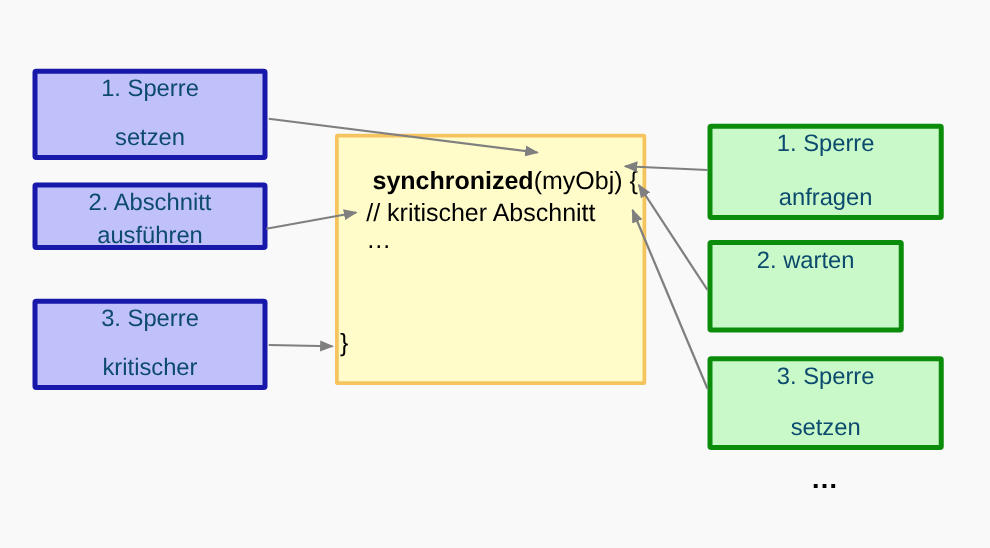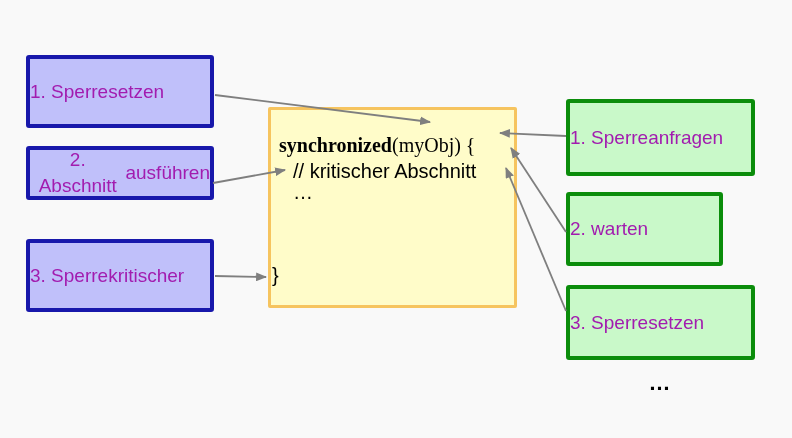--- a/index.html
+++ b/index.html
@@ -12,27 +12,27 @@
     width:792px;
     height:438px;
     background:#f9f9f9;
     overflow:hidden;
   }
   .step-box{
     position:absolute;
     box-sizing:border-box;
     border-radius:3px;
     display:flex;
-    flex-direction:row;
-    justify-content:flex-start;
+    flex-direction:column;
+    justify-content:space-between;
     align-items:center;
     text-align:center;
     font-size:19px;
     line-height:26px;
-    color:#a21caf;
+    color:#0c4a6e;
   }
   .step-box.blue{
     background:#c0c0fa;
     border:4px solid #1818ab;
   }
   .step-box.green{
     background:#c9f9c9;
     border:4px solid #0b8d0b;
   }
   .code-box{
@@ -82,21 +82,21 @@
   <div class="step-box blue" style="left:26px; top:146px; width:188px; height:54px;">
     <div>2. Abschnitt</div>
     <div>ausführen</div>
   </div>
   <div class="step-box blue" style="left:26px; top:239px; width:188px; height:73px;">
     <div>3. Sperre</div>
     <div>kritischer</div>
   </div>
 
   <div class="code-box"></div>
-  <div class="code-line" style="left:279px; top:133px;font-family:Liberation Serif, serif;"><span class="kw">synchronized</span><span>(myObj) {</span></div>
+  <div class="code-line" style="left:298px; top:133px;"><span class="kw">synchronized</span><span>(myObj) {</span></div>
   <div class="code-line" style="left:293px; top:159px;">// kritischer Abschnitt</div>
   <div class="code-line" style="left:293px; top:180px;">…</div>
   <div class="code-line" style="left:272px; top:263px;">}</div>
 
   <div class="step-box green" style="left:566px; top:99px; width:189px; height:77px;">
     <div>1. Sperre</div>
     <div>anfragen</div>
   </div>
   <div class="step-box green" style="left:566px; top:192px; width:157px; height:74px;">
     <div>2. warten</div>

